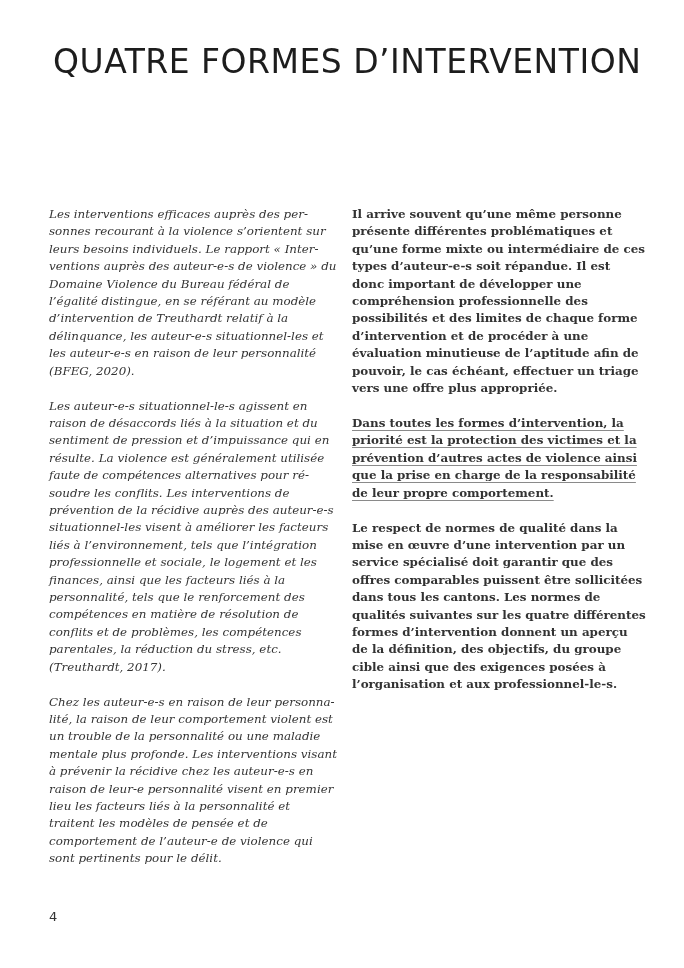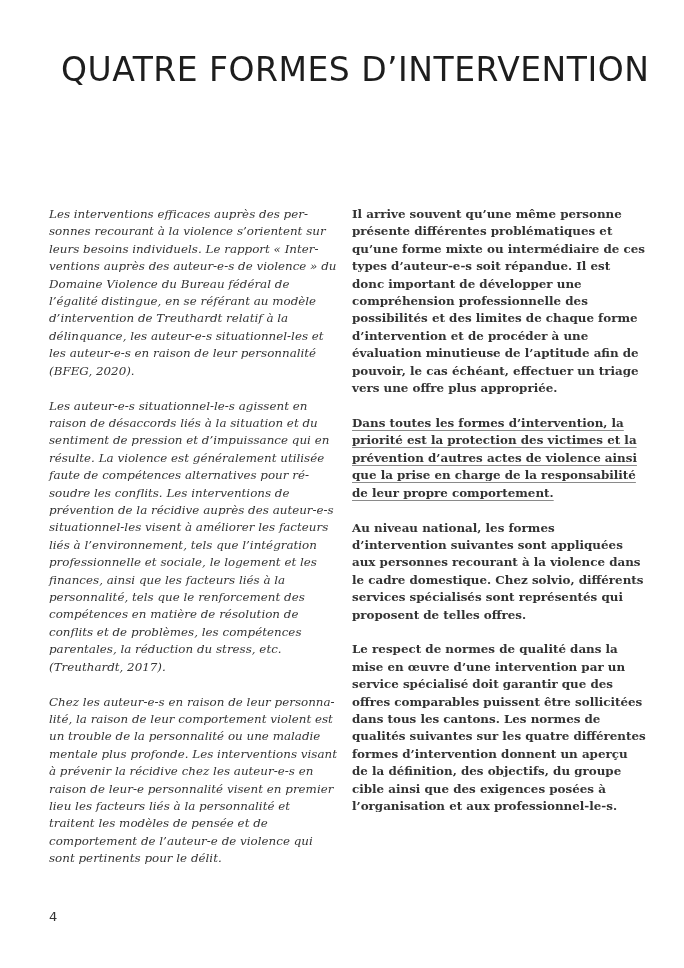--- a/index.html
+++ b/index.html
@@ -1,20 +1,20 @@
 <!DOCTYPE html>
 <html><head>
   <meta charset="utf-8">
   <style>
     html, body { margin: 0; padding: 0; background: #ffffff; }
     body { width: 684px; height: 968px; position: relative; overflow: hidden; color: #2a2a2a; }
     .title {
       position: absolute; left: 49px; top: 38px;
       font-family: "DejaVu Sans", sans-serif; font-weight: normal;
-      font-size: 33px; letter-spacing: 0.5px; color: #1d1d1d; margin: 12px;
+      font-size: 33px; letter-spacing: 0.5px; color: #1d1d1d; margin: 4px;
       white-space: nowrap;
     }
     .col {
       position: absolute; top: 206px; width: 290px;
       font-family: "DejaVu Serif", serif; font-size: 11.9px; line-height: 17.4px;
       color: #333333;
     }
     .col-left { left: 49px; font-style: italic; }
     .col-right { left: 352px; width: 294px; font-weight: bold; }
     .para { margin: 0 0 17.5px 0; text-align: left; }
@@ -34,17 +34,16 @@
 
 <div class="col col-left">
   <p class="para">Les interventions efficaces auprès des per­sonnes recourant à la violence s’orientent sur leurs besoins individuels. Le rapport «&nbsp;Inter­ventions auprès des auteur-e-s de violence&nbsp;» du Domaine Violence du Bureau fédéral de l’égalité distingue, en se référant au modèle d’interven­tion de Treuthardt relatif à la délinquance, les auteur-e-s situationnel-les et les auteur-e-s en raison de leur personnalité (BFEG, 2020).</p>
   <p class="para">Les auteur-e-s situationnel-le-s agissent en raison de désaccords liés à la situation et du sentiment de pression et d’impuissance qui en résulte. La violence est généralement utilisée faute de compétences alternatives pour ré­soudre les conflits. Les interventions de préven­tion de la récidive auprès des auteur-e-s situa­tionnel-les visent à améliorer les facteurs liés à l’environnement, tels que l’intégration profes­sionnelle et sociale, le logement et les finances, ainsi que les facteurs liés à la personnalité, tels que le renforcement des compétences en ma­tière de résolution de conflits et de problèmes, les compétences parentales, la réduction du stress, etc. (Treuthardt, 2017).</p>
   <p class="para">Chez les auteur-e-s en raison de leur personna­lité, la raison de leur comportement violent est un trouble de la personnalité ou une maladie mentale plus profonde. Les interventions visant à prévenir la récidive chez les auteur-e-s en raison de leur-e personnalité visent en premier lieu les facteurs liés à la personnalité et traitent les modèles de pensée et de comportement de l’auteur-e de violence qui sont pertinents pour le délit.</p>
 </div>
 
 <div class="col col-right">
   <p class="para">Il arrive souvent qu’une même personne pré­sente différentes problématiques et qu’une forme mixte ou intermédiaire de ces types d’au­teur-e-s soit répandue. Il est donc important de développer une compréhension professionnelle des possibilités et des limites de chaque forme d’intervention et de procéder à une évaluation minutieuse de l’aptitude afin de pouvoir, le cas échéant, effectuer un triage vers une offre plus appropriée.</p>
   <p class="para highlight"><span>Dans toutes les formes d’intervention, la priori­té est la protection des victimes et la prévention d’autres actes de violence ainsi que la prise en charge de la responsabilité de leur propre com­portement.</span></p>
-  <p class="para">Au niveau national, les formes d’intervention suivantes sont appliquées aux personnes re­courant à la violence dans le cadre domestique. Chez solvio, différents services spécialisés sont représentés qui proposent de telles offres.</p>
   <p class="para">Le respect de normes de qualité dans la mise en œuvre d’une intervention par un service spé­cialisé doit garantir que des offres comparables puissent être sollicitées dans tous les cantons. Les normes de qualités suivantes sur les quatre différentes formes d’intervention donnent un aperçu de la définition, des objectifs, du groupe cible ainsi que des exigences posées à l’organisa­tion et aux professionnel-le-s.</p>
 </div>
 
 <div class="page-number">4</div>
 
 </body></html>

